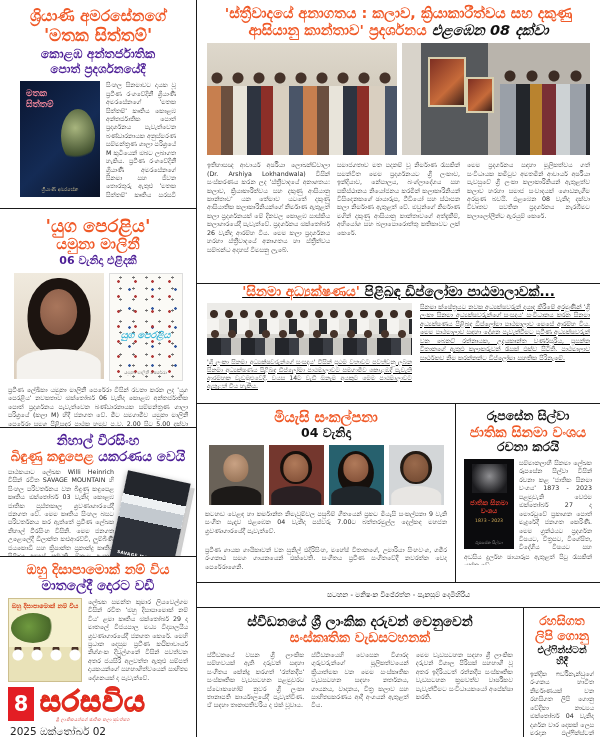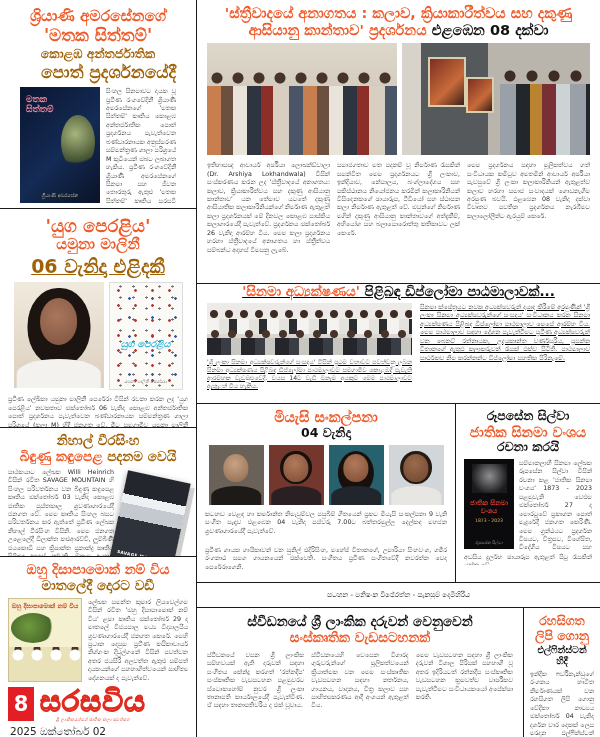--- a/index.html
+++ b/index.html
@@ -4,21 +4,21 @@
 <style>
   html,body{margin:0;padding:0;background:#888;}
   #paper{position:relative;width:600px;height:737px;background:#fff;margin:0 auto;
          font-family:"DejaVu Sans","Liberation Sans",sans-serif;overflow:hidden;}
   #left{position:absolute;left:0;top:0;width:196px;height:737px;}
   #right{position:absolute;left:196px;top:0;width:404px;height:737px;border-left:1px solid #1a1a1a;box-sizing:border-box;}
   .sec{box-sizing:border-box;overflow:hidden;}
   .rule-top{border-top:1px solid #1a1a1a;}
   .hl{font-weight:bold;text-align:center;line-height:1.18;}
   .orange{color:#f05a28;}
-  .navy{color:#a16207;}
+  .navy{color:#4c1d95;}
   .small{font-size:6.3px;line-height:1.34;text-align:justify;color:#2a2a2a;overflow:hidden;}
   .cap{font-size:6.2px;line-height:1.3;text-align:justify;color:#3a3a3a;overflow:hidden;}
   
   .ph{position:relative;overflow:hidden;background:#c9c2b6;flex:none;}
   .ph-heads{position:absolute;left:0;right:0;background-repeat:repeat-x;}
   .ph-bodies{position:absolute;left:0;right:0;}
   .frame{position:absolute;border:2px solid #d8cfae;background:linear-gradient(135deg,#7e2f22,#c76b3a 60%,#3c1f18);}
   
   .headshot{position:relative;overflow:hidden;flex:none;}
   .hs-head{position:absolute;left:50%;top:16%;width:46%;height:46%;transform:translateX(-50%);
@@ -81,52 +81,52 @@
 <body>
 
 <div id="paper">
 
   <div id="left">
 
     <div class="sec" id="art-a" style="height:208px;padding:7px 20px 0;">
       <div class="hl orange" style="font-size:15.5px;">ශ්‍රියාණි අමරසේනගේ</div>
       <div class="hl orange" style="font-size:17px;">'මතක සිත්තම්'</div>
       <div class="hl navy" style="font-size:12.5px;margin-top:2px;">කොළඹ අන්තර්ජාතික</div>
-      <div class="hl navy" style="font-size:17px;text-align:right;">පොත් ප්‍රදර්ශනයේදී</div>
+      <div class="hl navy" style="font-size:12px;">පොත් ප්‍රදර්ශනයේදී</div>
       <div style="display:flex;gap:6px;margin-top:5px;">
         <div class="cover cva" style="width:80px;height:116px;">
           <div class="cva-title">මතක සිත්තම්</div>
           <div class="cva-face"></div>
           <div class="cva-author">ශ්‍රියාණි අමරසේන</div>
         </div>
         <div class="small" style="flex:1;height:118px;">සිංහල සිනමාවට දායක වූ ප්‍රවීණ රංගවේදිනී ශ්‍රියාණි අමරසේනගේ 'මතක සිත්තම්' කෘතිය කොළඹ අන්තර්ජාතික පොත් ප්‍රදර්ශනය පැවැත්වෙන බණ්ඩාරනායක අනුස්මරණ සම්මන්ත්‍රණ ශාලා පරිශ්‍රයේ M කුටියෙන් ඔබට ලබාගත හැකිය. ප්‍රවීණ රංගවේදිනී ශ්‍රියාණි අමරසේනගේ සිනමා සහ ජීවන තොරතුරු ඇතුළු 'මතක සිත්තම්' කෘතිය සරසවි ප්‍රකාශනයකි.</div>
       </div>
     </div>
 
     <div class="sec rule-top" id="art-b" style="height:219px;padding:6px 8px 0;">
       <div class="hl orange" style="font-size:18px;">'යුග පෙරළිය'</div>
       <div class="hl orange" style="font-size:15px;">යමුනා මාලිනී</div>
-      <div class="hl navy" style="font-size:19px;margin-top:1px;text-decoration:underline;">06 වැනිදා එළිදකී</div>
+      <div class="hl navy" style="font-size:11px;margin-top:1px;">06 වැනිදා එළිදකී</div>
       <div style="display:flex;gap:5px;margin-top:5px;justify-content:center;">
         <div class="ph yam" style="width:90px;height:106px;">
           <div class="yam-hair"></div>
           <div class="yam-face"></div>
           <div class="yam-torso"></div>
         </div>
         <div class="cover cvb" style="width:72px;height:106px;">
           <div class="cvb-title">යුග පෙරළිය</div>
           <div class="cvb-author">යමුනා මාලිනී පෙරේරා</div>
         </div>
       </div>
       <div class="small" style="margin-top:5px;height:48px;">ප්‍රවීණ ලේඛිකා යමුනා මාලිනී පෙරේරා විසින් රචනා කරන ලද 'යුග පෙරළිය' නවකතාව ඔක්තෝබර් 06 වැනිදා කොළඹ අන්තර්ජාතික පොත් ප්‍රදර්ශනය පැවැත්වෙන බණ්ඩාරනායක සම්මන්ත්‍රණ ශාලා පරිශ්‍රයේ (කලා M) හිදී ජනගත වේ. මීට සමගාමීව යමුනා මාලිනී පෙරේරා සමග පිළිසඳර පාඨක හමුව ප.ව. 2.00 සිට 5.00 දක්වා පැවැත්වේ.</div>
     </div>
 
     <div class="sec rule-top" id="art-c" style="height:129px;padding:5px 8px 0;">
       <div class="hl navy" style="font-size:13.5px;">නිහාල් වීරසිංහ</div>
-      <div class="hl" style="font-size:13.5px;"><span class="orange">බිඳුණු කඳුපෙළ</span><span class="navy"> පදනම වෙයි</span></div>
+      <div class="hl" style="font-size:13.5px;"><span class="orange">බිඳුණු කඳුපෙළ</span><span class="navy"> යකරණය වෙයි</span></div>
       <div style="display:flex;gap:4px;margin-top:3px;">
         <div class="small" style="flex:1;height:88px;">පාඨකයාට ලේඛක Willi Heinrich විසින් රචිත SAVAGE MOUNTAIN හි සිංහල පරිවර්තනය වන බිඳුණු කඳුපෙළ කෘතිය ඔක්තෝබර් 03 වැනිදා කොළඹ ජාතික පුස්තකාල ශ්‍රවණාගාරයේදී ජනගත වේ. මෙම කෘතිය සිංහල බසට පරිවර්තනය කර ඇත්තේ ප්‍රවීණ ලේඛක නිහාල් වීරසිංහ විසිනි. මෙම ජනගත උළෙලේදී ඩිලාන්ත කළුආරච්චි, ලුම්බිණි ජයකොඩි සහ ක්‍රිෂාන්ත ප්‍රනාන්දු කෘතිය පිළිබඳ අදහස් දක්වති. ඕනෑම අයකුට විවෘතව පැවැත්වේ.</div>
         <div class="bk3d">
           <div class="bk3d-pages"></div>
           <div class="bk3d-front">
             <div class="bk3d-title">SAVAGE MOUNTAIN</div>
           </div>
         </div>
       </div>
     </div>
@@ -149,21 +149,21 @@
           <div class="tagline">ශ්‍රී ලාංකිකයන්ගේ ජාතික කලා පුවත්පත</div>
         </div>
       </div>
       <div class="date">2025 ඔක්තෝබර් 02</div>
     </div>
   </div>
 
   <div id="right">
 
     <div class="sec" id="art-e" style="height:283px;padding:5px 10px 0;">
-      <div class="hl" style="font-size:14.5px;padding:0 14px;"><span class="orange">'ස්ත්‍රීවාදයේ අනාගතය : කලාව, ක්‍රියාකාරීත්වය සහ දකුණු ආසියානු කාන්තාව' ප්‍රදර්ශනය </span><span style="color:#111;">එළඹෙන 08 දක්වා</span></div>
+      <div class="hl" style="font-size:14.5px;padding:0 14px;"><span class="orange">'ස්ත්‍රීවාදයේ අනාගතය : කලාව, ක්‍රියාකාරීත්වය සහ දකුණු ආසියානු කාන්තාව' ප්‍රදර්ශනය </span><span style="color:#111;font-style:italic;">එළඹෙන 08 දක්වා</span></div>
       <div style="display:flex;gap:5px;margin-top:4px;">
         <div class="ph" style="width:190px;height:112px;background:linear-gradient(180deg,#ded8cc 0%,#cfc7b8 58%,#a59b8c 100%);">
           <div class="ph-heads" style="top:26%;height:13px;background-image:radial-gradient(circle at 10px 6px,#46332a 0 5px,rgba(0,0,0,0) 6px);background-size:21px 13px;"></div>
           <div class="ph-bodies" style="top:38%;bottom:0;background:repeating-linear-gradient(90deg,#c77f4f 0 14px,#6b4f3f 14px 26px,#e8e4da 26px 40px,#2e3440 40px 54px,#8c2f28 54px 66px,#d9cfc0 66px 82px,#4a5568 82px 96px);"></div>
         </div>
         <div class="ph" style="flex:1;height:112px;background:linear-gradient(90deg,#d8d3ca 0 10%,#56595c 10% 46%,#b9b4ac 46% 100%);">
           <div class="frame" style="left:14%;top:12%;width:34px;height:46px;"></div>
           <div class="frame" style="left:34%;top:30%;width:24px;height:32px;"></div>
           <div class="ph-heads" style="left:52%;top:24%;height:13px;background-image:radial-gradient(circle at 10px 6px,#3c2c24 0 5px,rgba(0,0,0,0) 6px);background-size:22px 13px;"></div>
           <div class="ph-bodies" style="left:52%;top:36%;bottom:0;background:repeating-linear-gradient(90deg,#9aa0a8 0 16px,#23262b 16px 30px,#b9832f 30px 42px,#7a2f35 42px 56px,#cdd2d4 56px 70px);"></div>

